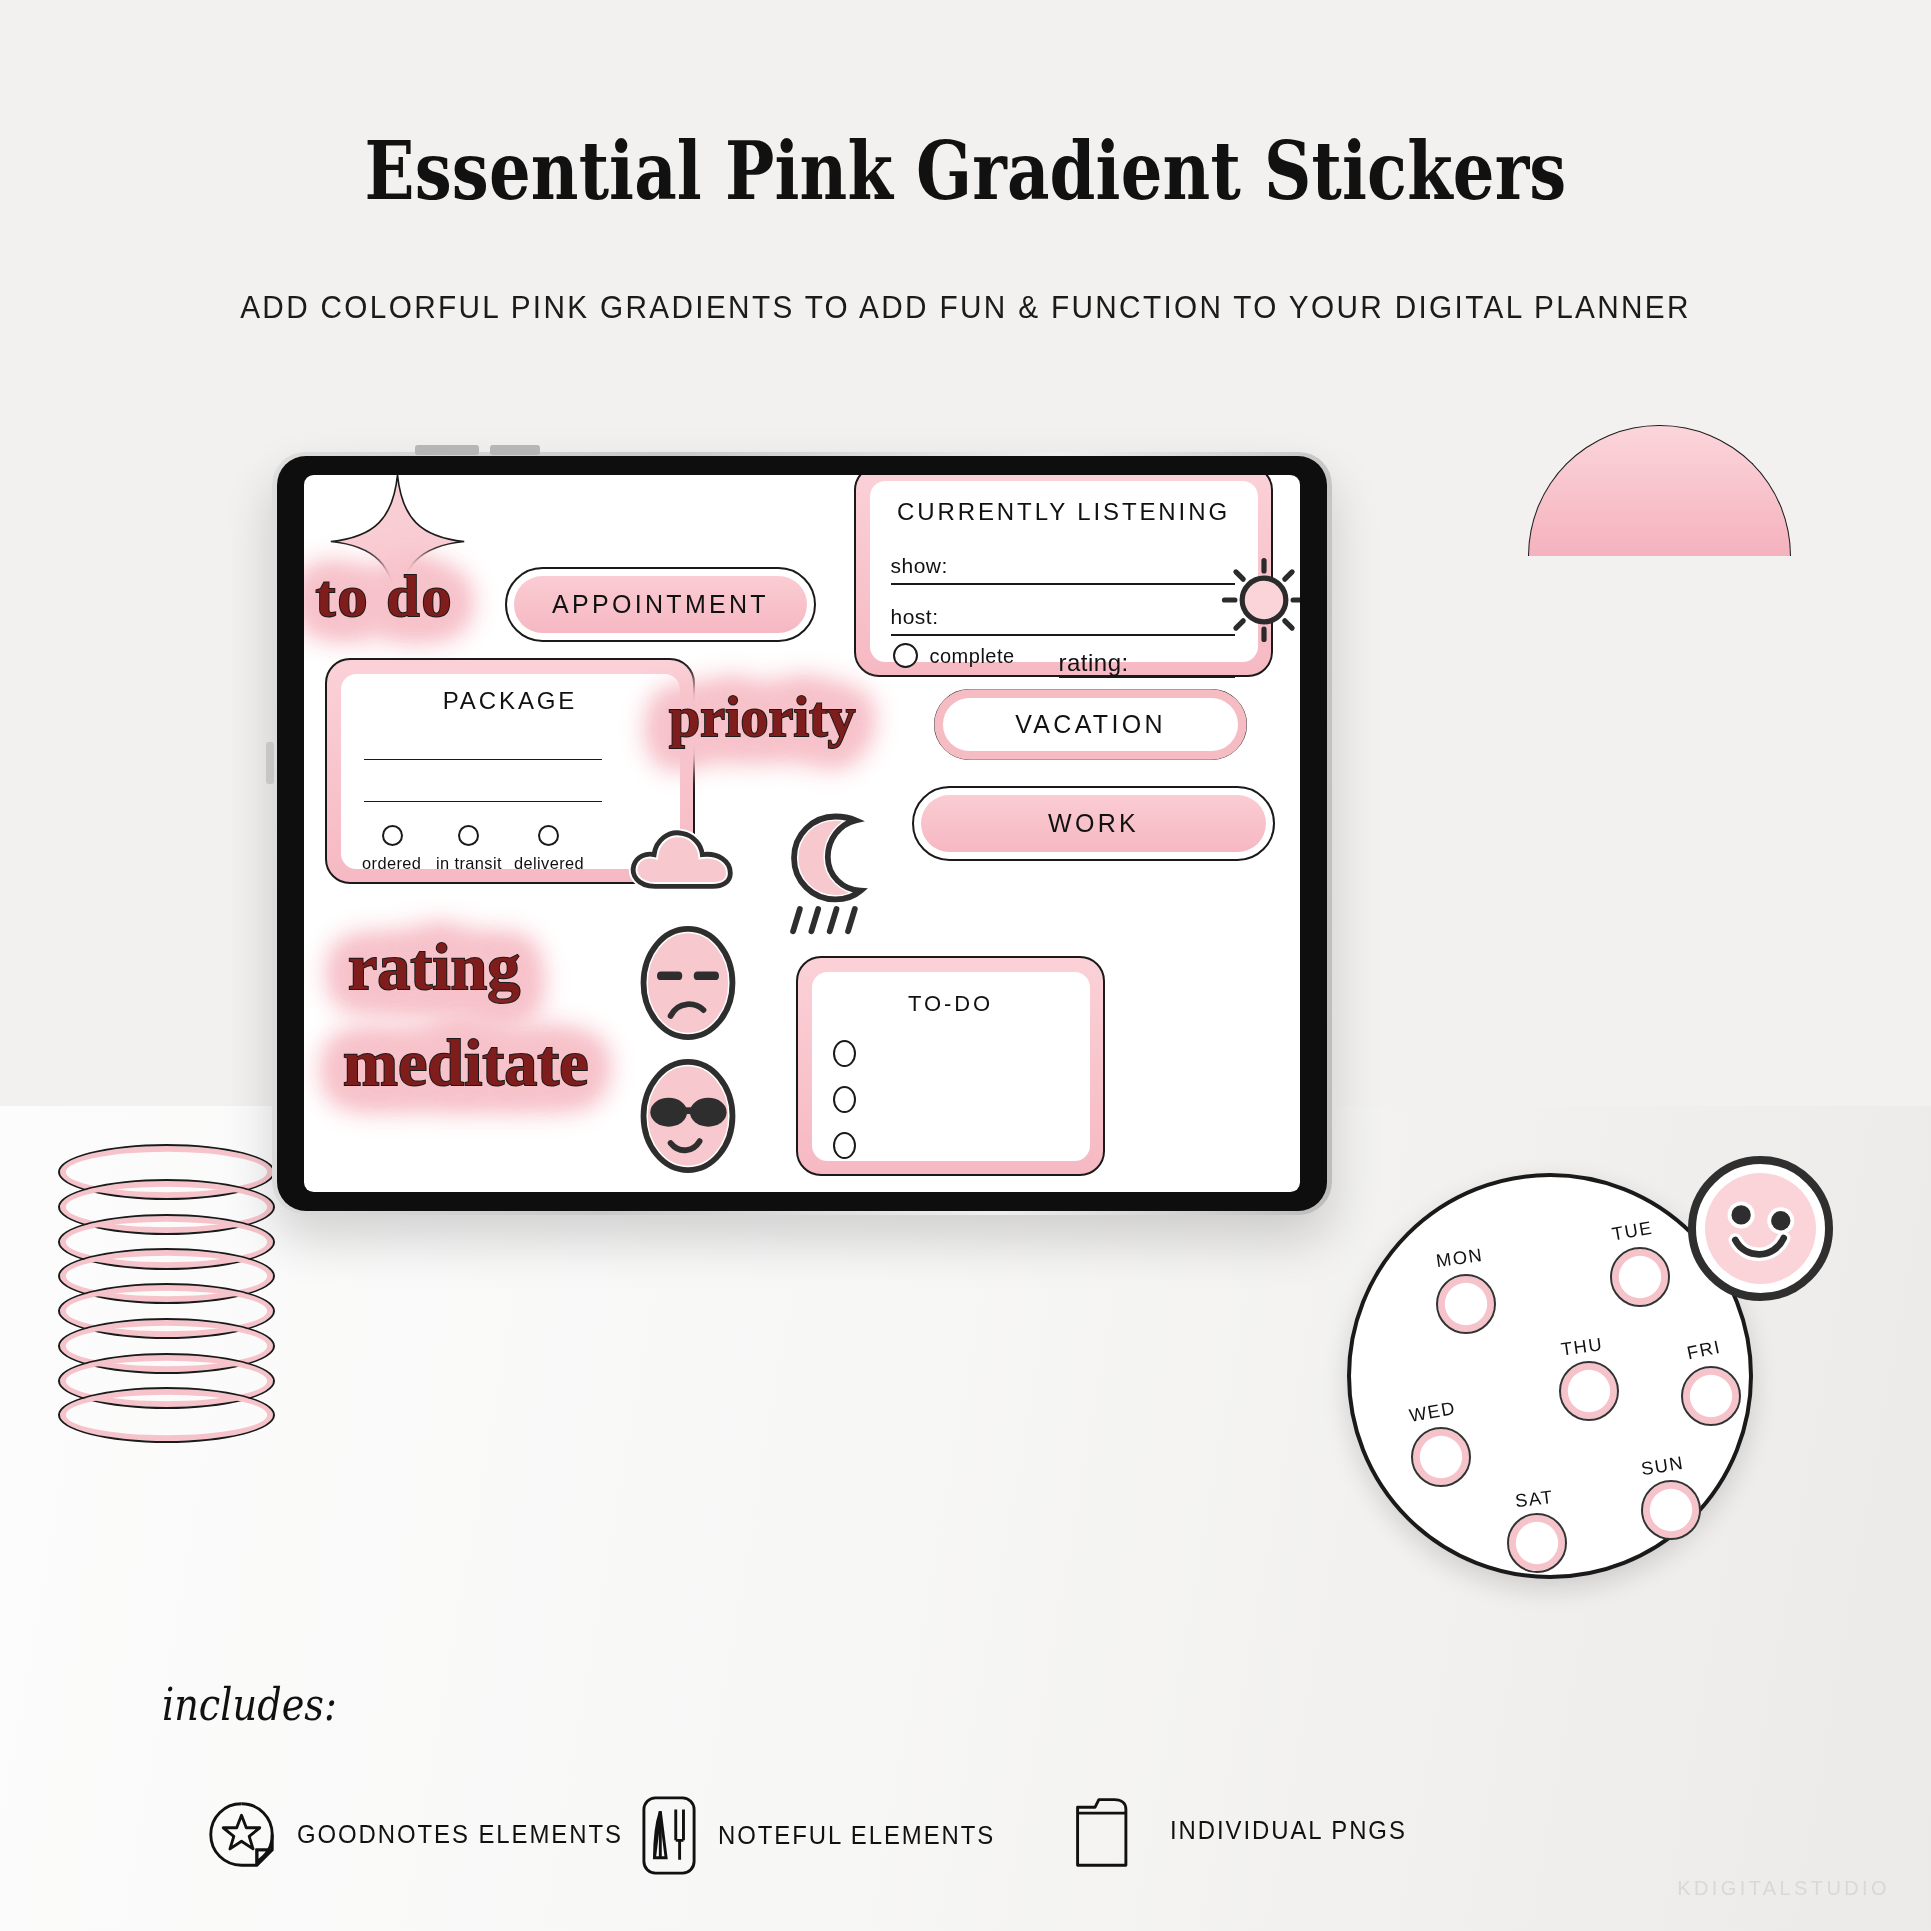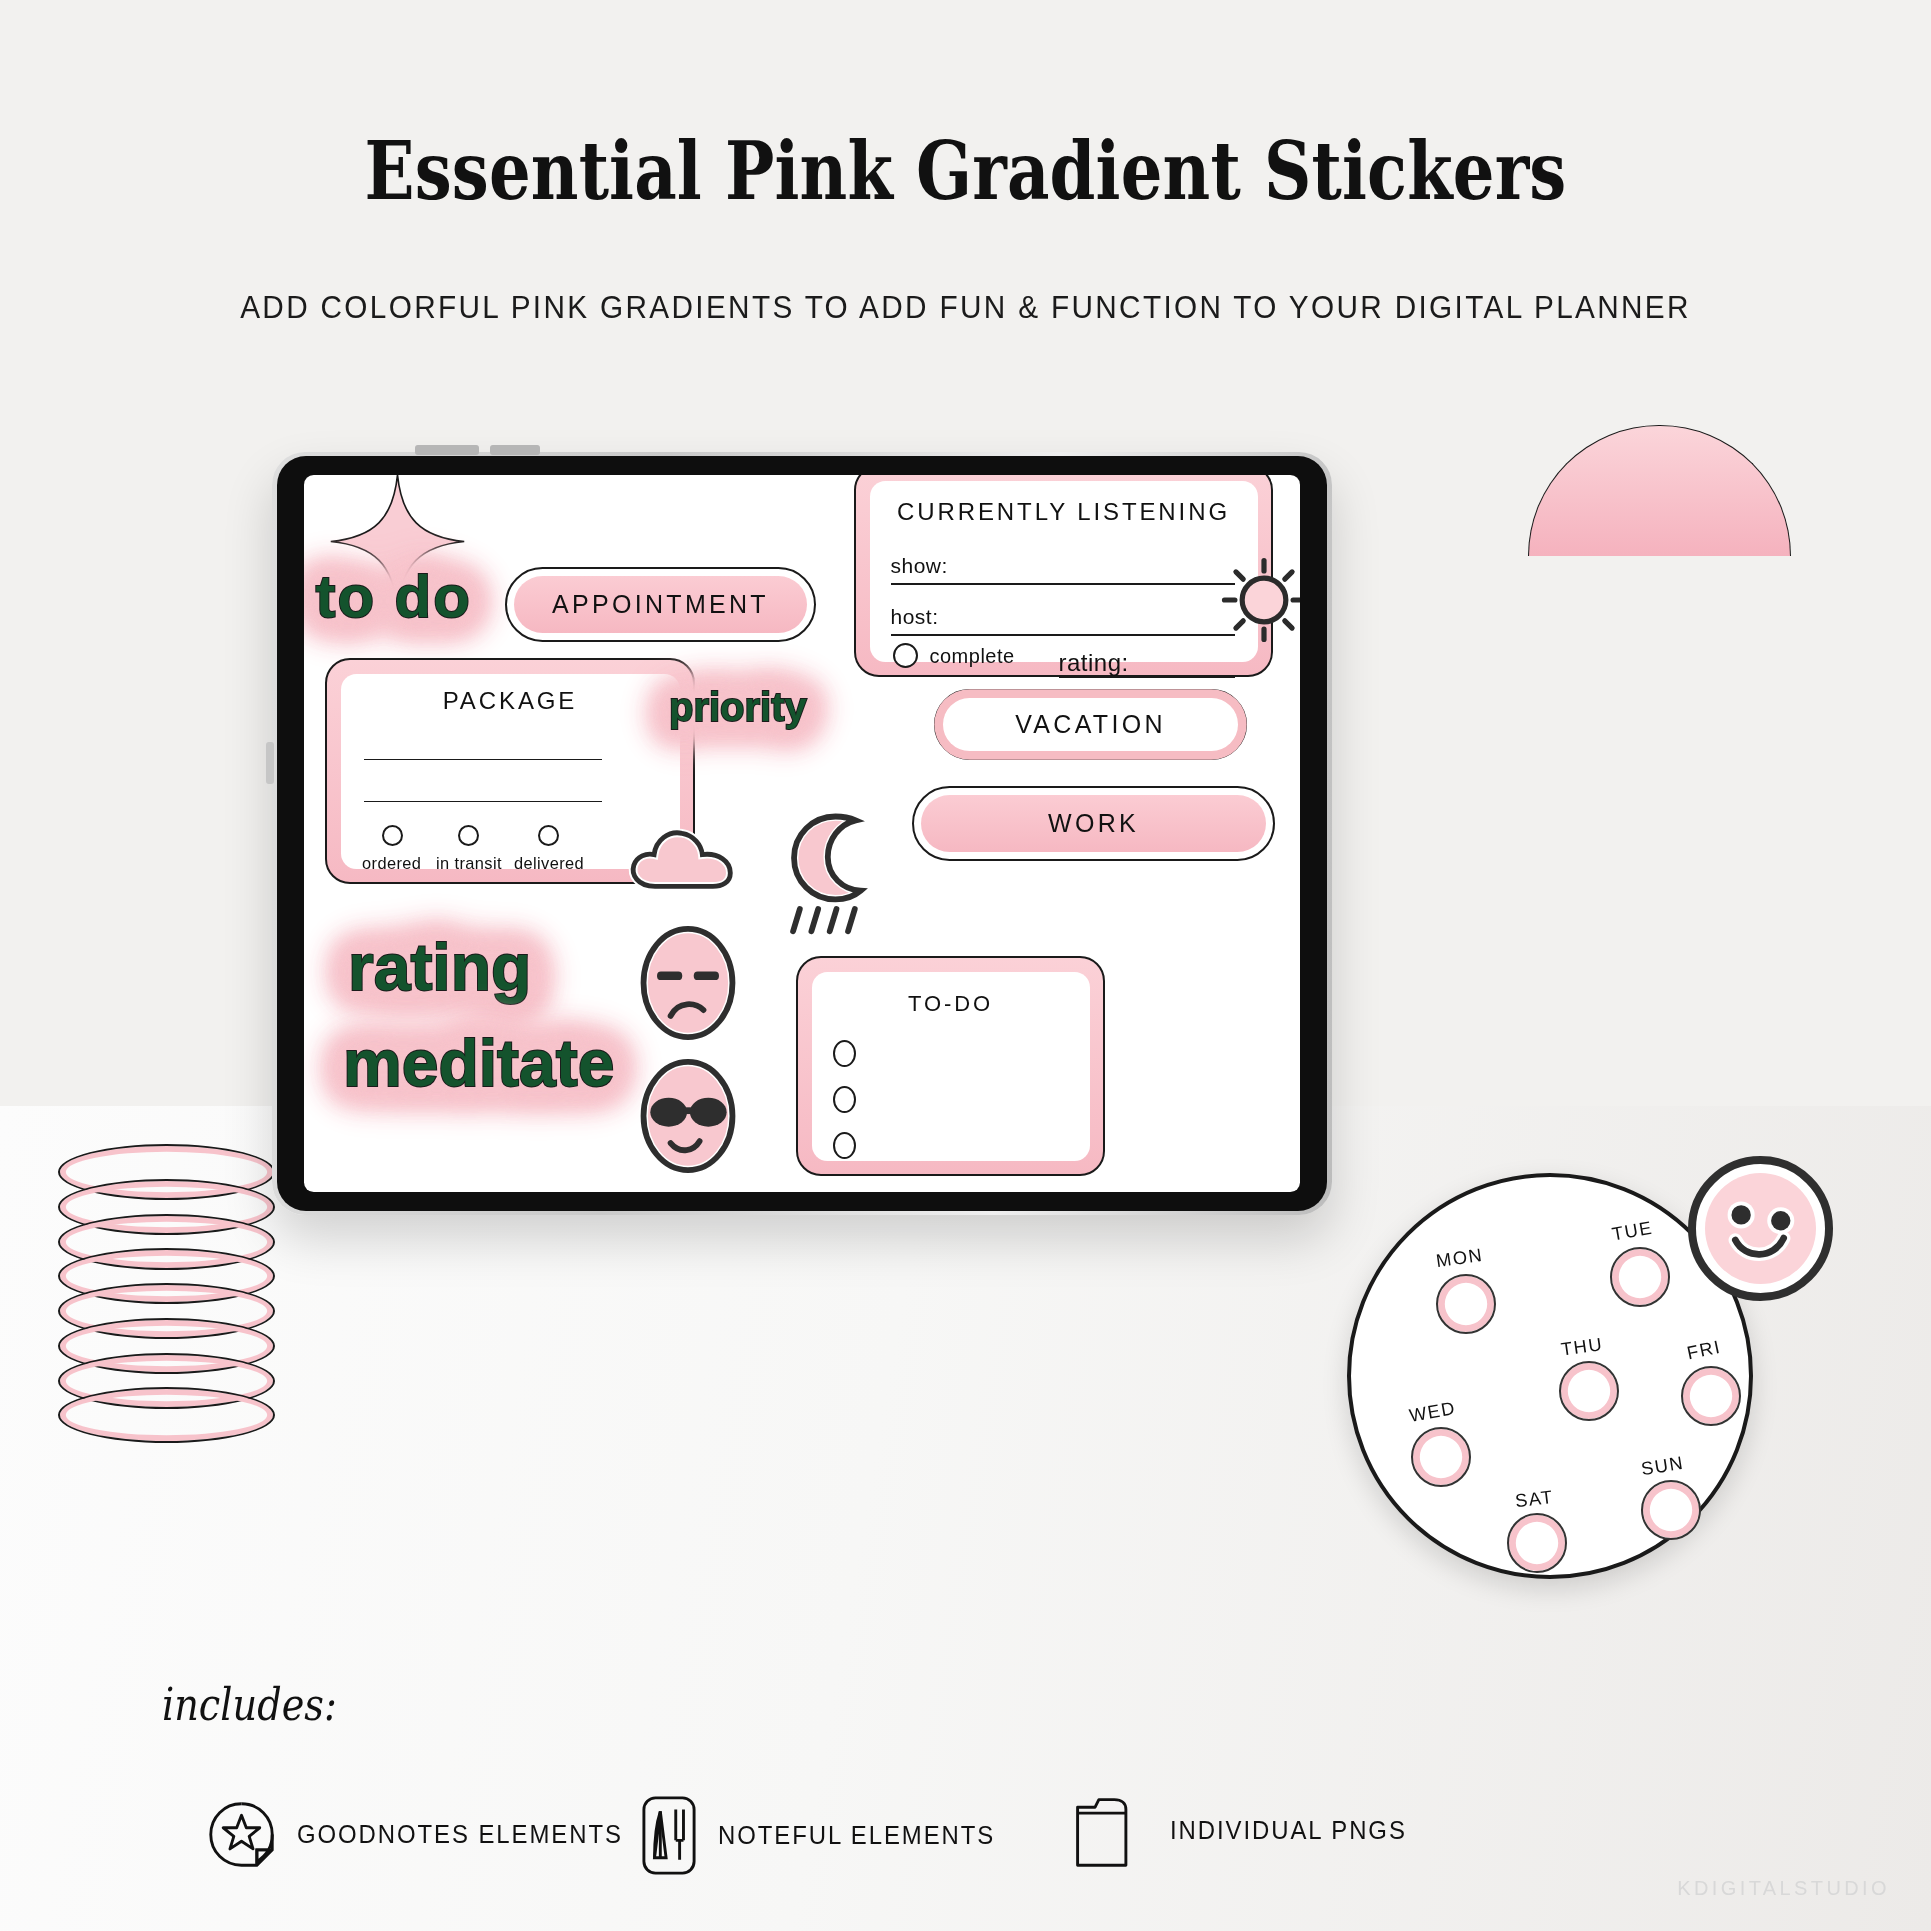--- a/index.html
+++ b/index.html
@@ -91,23 +91,23 @@
   .fieldlabel{position:absolute;font-size:21px;color:#111;letter-spacing:0.5px;}
   .circ{
     position:absolute;box-sizing:border-box;border:2.9px solid #1a1a1a;border-radius:50%;
     background:#fff;
   }
   .smalltext{position:absolute;font-size:16.4px;color:#111;letter-spacing:0.4px;text-align:center;}
 
   
   .puffy{
     position:absolute;
-    font-family:Liberation Sans, sans-serif;
+    font-family:Liberation Serif, serif;
     font-weight:700;
-    color:#14532d;
+    color:#7f1d1d;
     -webkit-text-stroke:1.9px #1a1a1a;
     paint-order:stroke fill;
     filter:drop-shadow(0 0 12.6px #f7c3cb) drop-shadow(0 0 12.6px #f7c3cb)
            drop-shadow(0 0 10.6px #f7c3cb) drop-shadow(0 0 8.7px #f7c3cb)
            drop-shadow(0 0 6.8px #f7c3cb);
     white-space:nowrap;
   }
 
   
   .arch{
@@ -229,21 +229,21 @@
           <div class="smalltext" style="left:7.7px;top:180px;width:87px;text-align:center;">ordered</div>
 
           <div class="circ" style="left:117px;top:151px;width:21px;height:21px;"></div>
           <div class="smalltext" style="left:82px;top:180px;width:93px;">in transit</div>
 
           <div class="circ" style="left:197px;top:151px;width:21px;height:21px;"></div>
           <div class="smalltext" style="left:162px;top:180px;width:93px;">delivered</div>
         </div>
       </div>
 
-      <div class="puffy" style="left:365px;top:210px;font-size:40px;">priority</div>
+      <div class="puffy" style="left:365px;top:210px;font-size:56px;">priority</div>
 
       <div class="pill pill-outline" style="left:630px;top:214px;width:313px;height:71px;">
         <div class="pill-inner">
           <span class="pill-label">VACATION</span>
         </div>
       </div>
 
       <div class="pill pill-fill" style="left:608px;top:311px;width:363px;height:75px;">
         <div class="pill-inner">
           <span class="pill-label">WORK</span>

